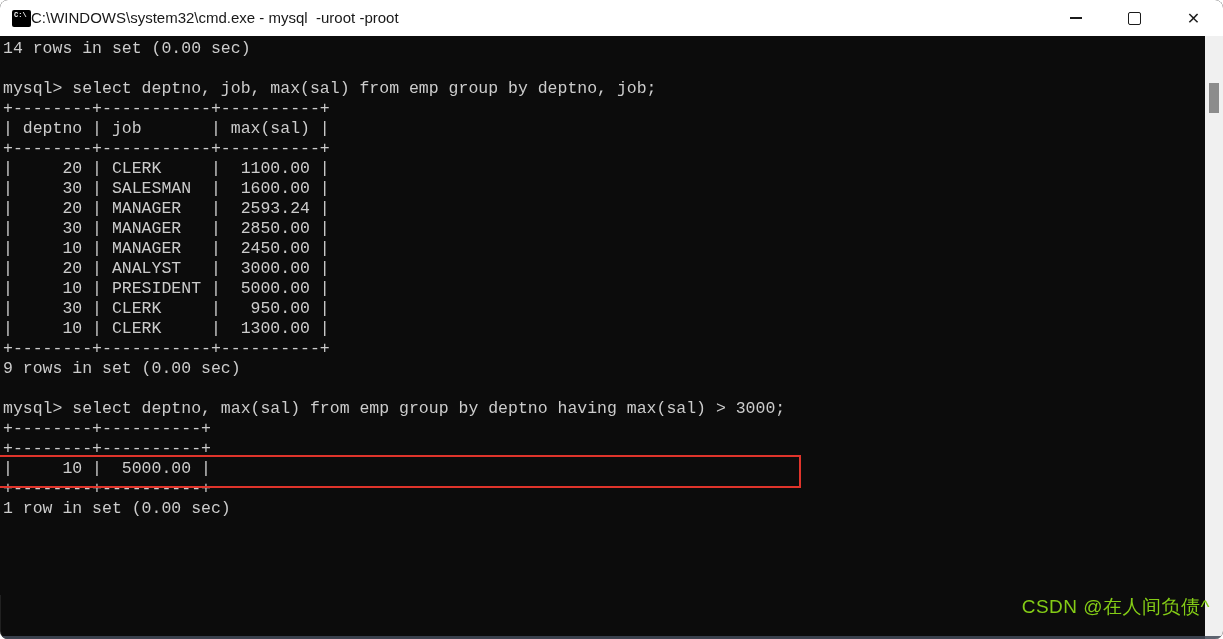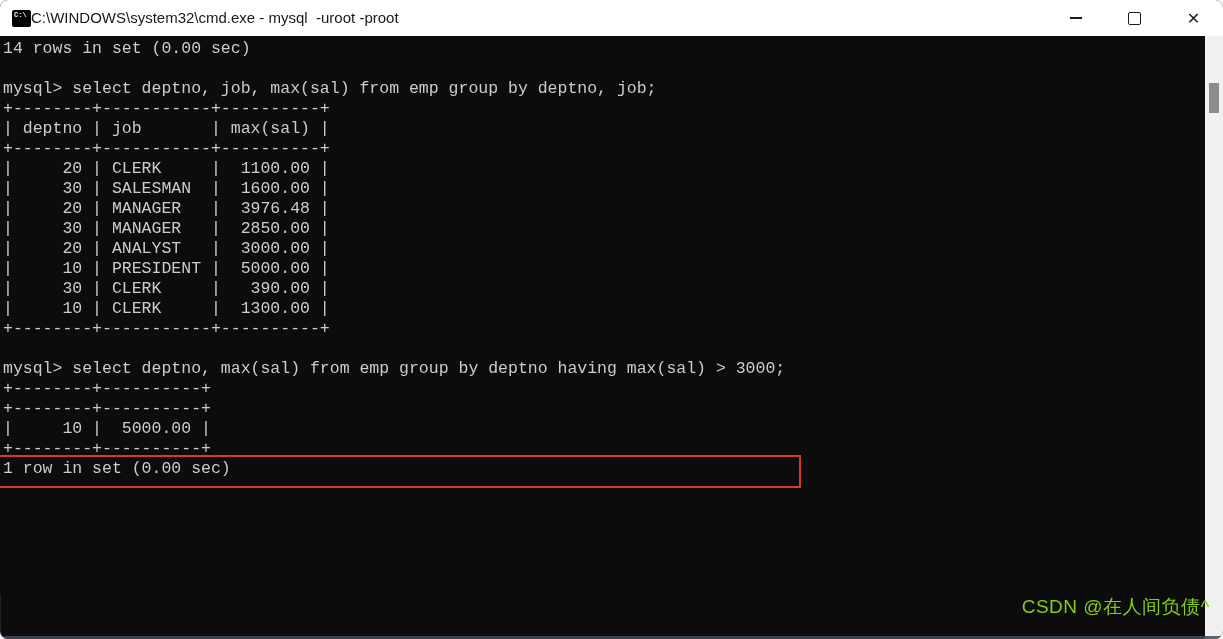--- a/index.html
+++ b/index.html
@@ -58,27 +58,29 @@
 
   <div class="terminal">
     <div class="term-line">14 rows in set (0.00 sec)</div>
     <div class="term-line"></div>
     <div class="term-line">mysql&gt; select deptno, job, max(sal) from emp group by deptno, job;</div>
     <div class="term-line">+--------+-----------+----------+</div>
     <div class="term-line">| deptno | job       | max(sal) |</div>
     <div class="term-line">+--------+-----------+----------+</div>
     <div class="term-line">|     20 | CLERK     |  1100.00 |</div>
     <div class="term-line">|     30 | SALESMAN  |  1600.00 |</div>
-    <div class="term-line">|     20 | MANAGER   |  3976.48 |</div>
+    <div class="term-line">|     20 | MANAGER   |  2593.24 |</div>
     <div class="term-line">|     30 | MANAGER   |  2850.00 |</div>
+    <div class="term-line">|     10 | MANAGER   |  2450.00 |</div>
     <div class="term-line">|     20 | ANALYST   |  3000.00 |</div>
     <div class="term-line">|     10 | PRESIDENT |  5000.00 |</div>
-    <div class="term-line">|     30 | CLERK     |   390.00 |</div>
+    <div class="term-line">|     30 | CLERK     |   950.00 |</div>
     <div class="term-line">|     10 | CLERK     |  1300.00 |</div>
     <div class="term-line">+--------+-----------+----------+</div>
+    <div class="term-line">9 rows in set (0.00 sec)</div>
     <div class="term-line"></div>
     <div class="term-line">mysql&gt; select deptno, max(sal) from emp group by deptno having max(sal) &gt; 3000;</div>
     <div class="term-line">+--------+----------+</div>
     <div class="term-line">+--------+----------+</div>
     <div class="term-line">|     10 |  5000.00 |</div>
     <div class="term-line">+--------+----------+</div>
     <div class="term-line">1 row in set (0.00 sec)</div>
     <div class="term-line"></div>
   </div>
 

